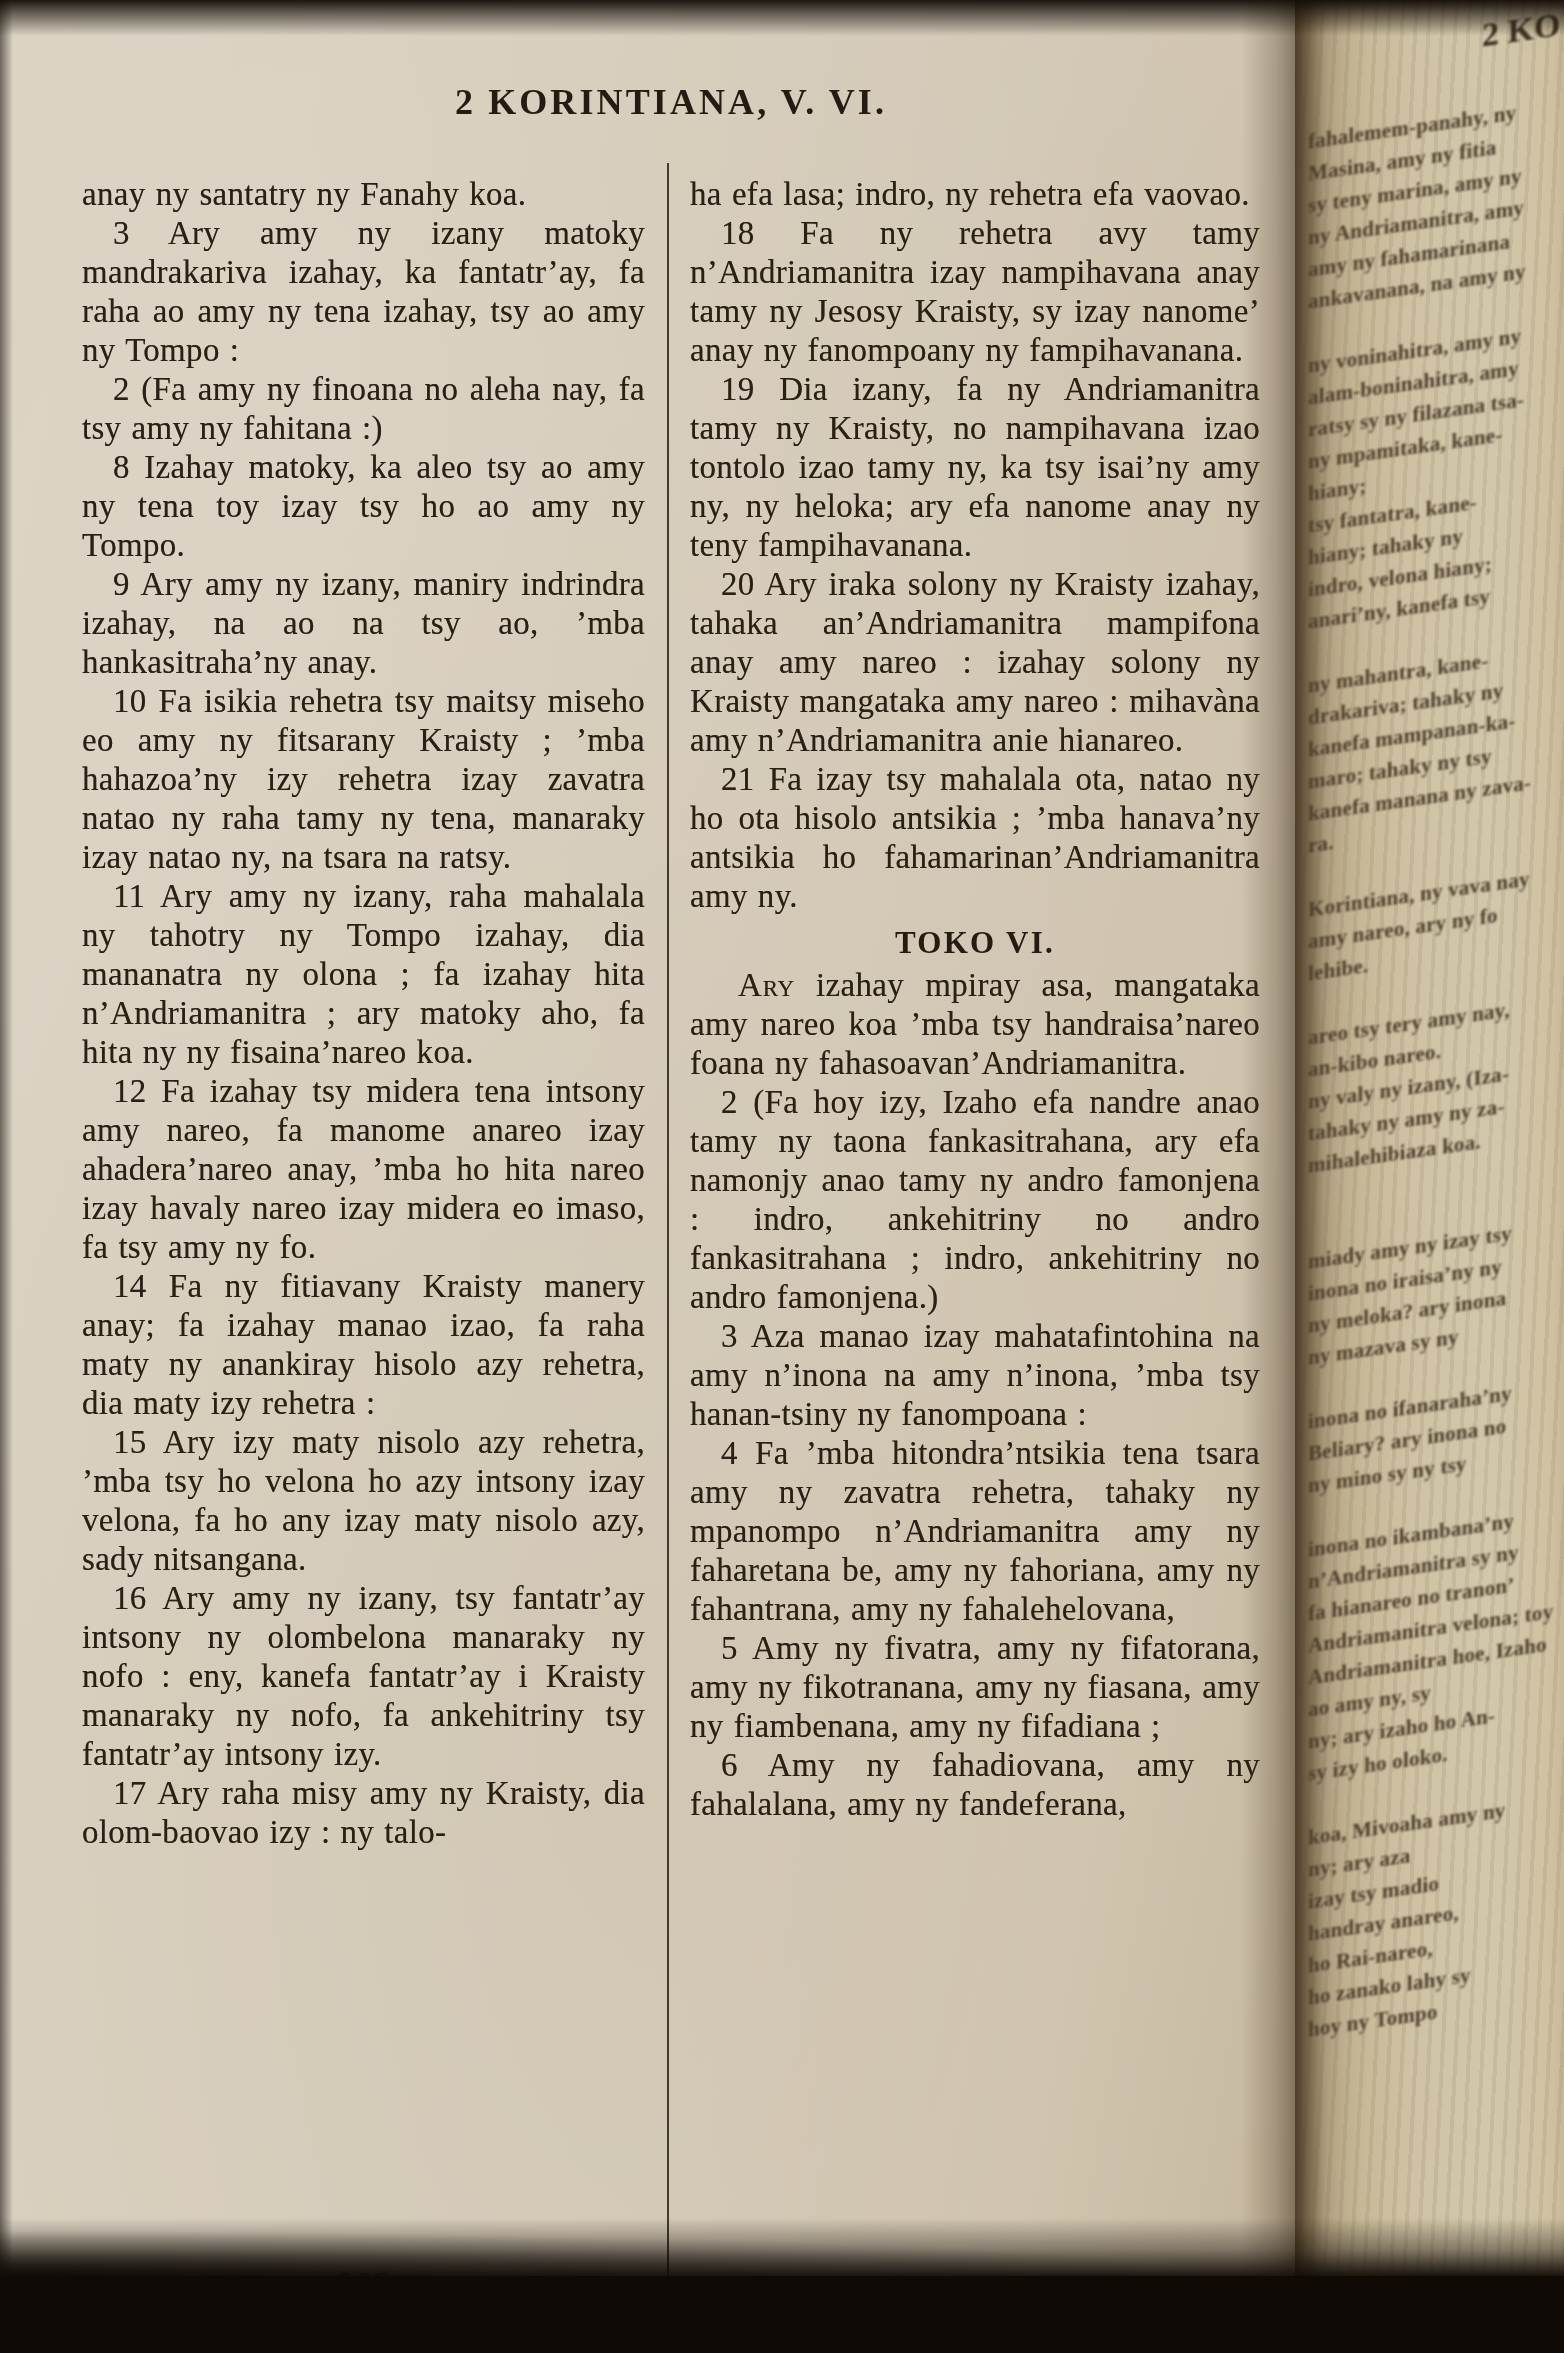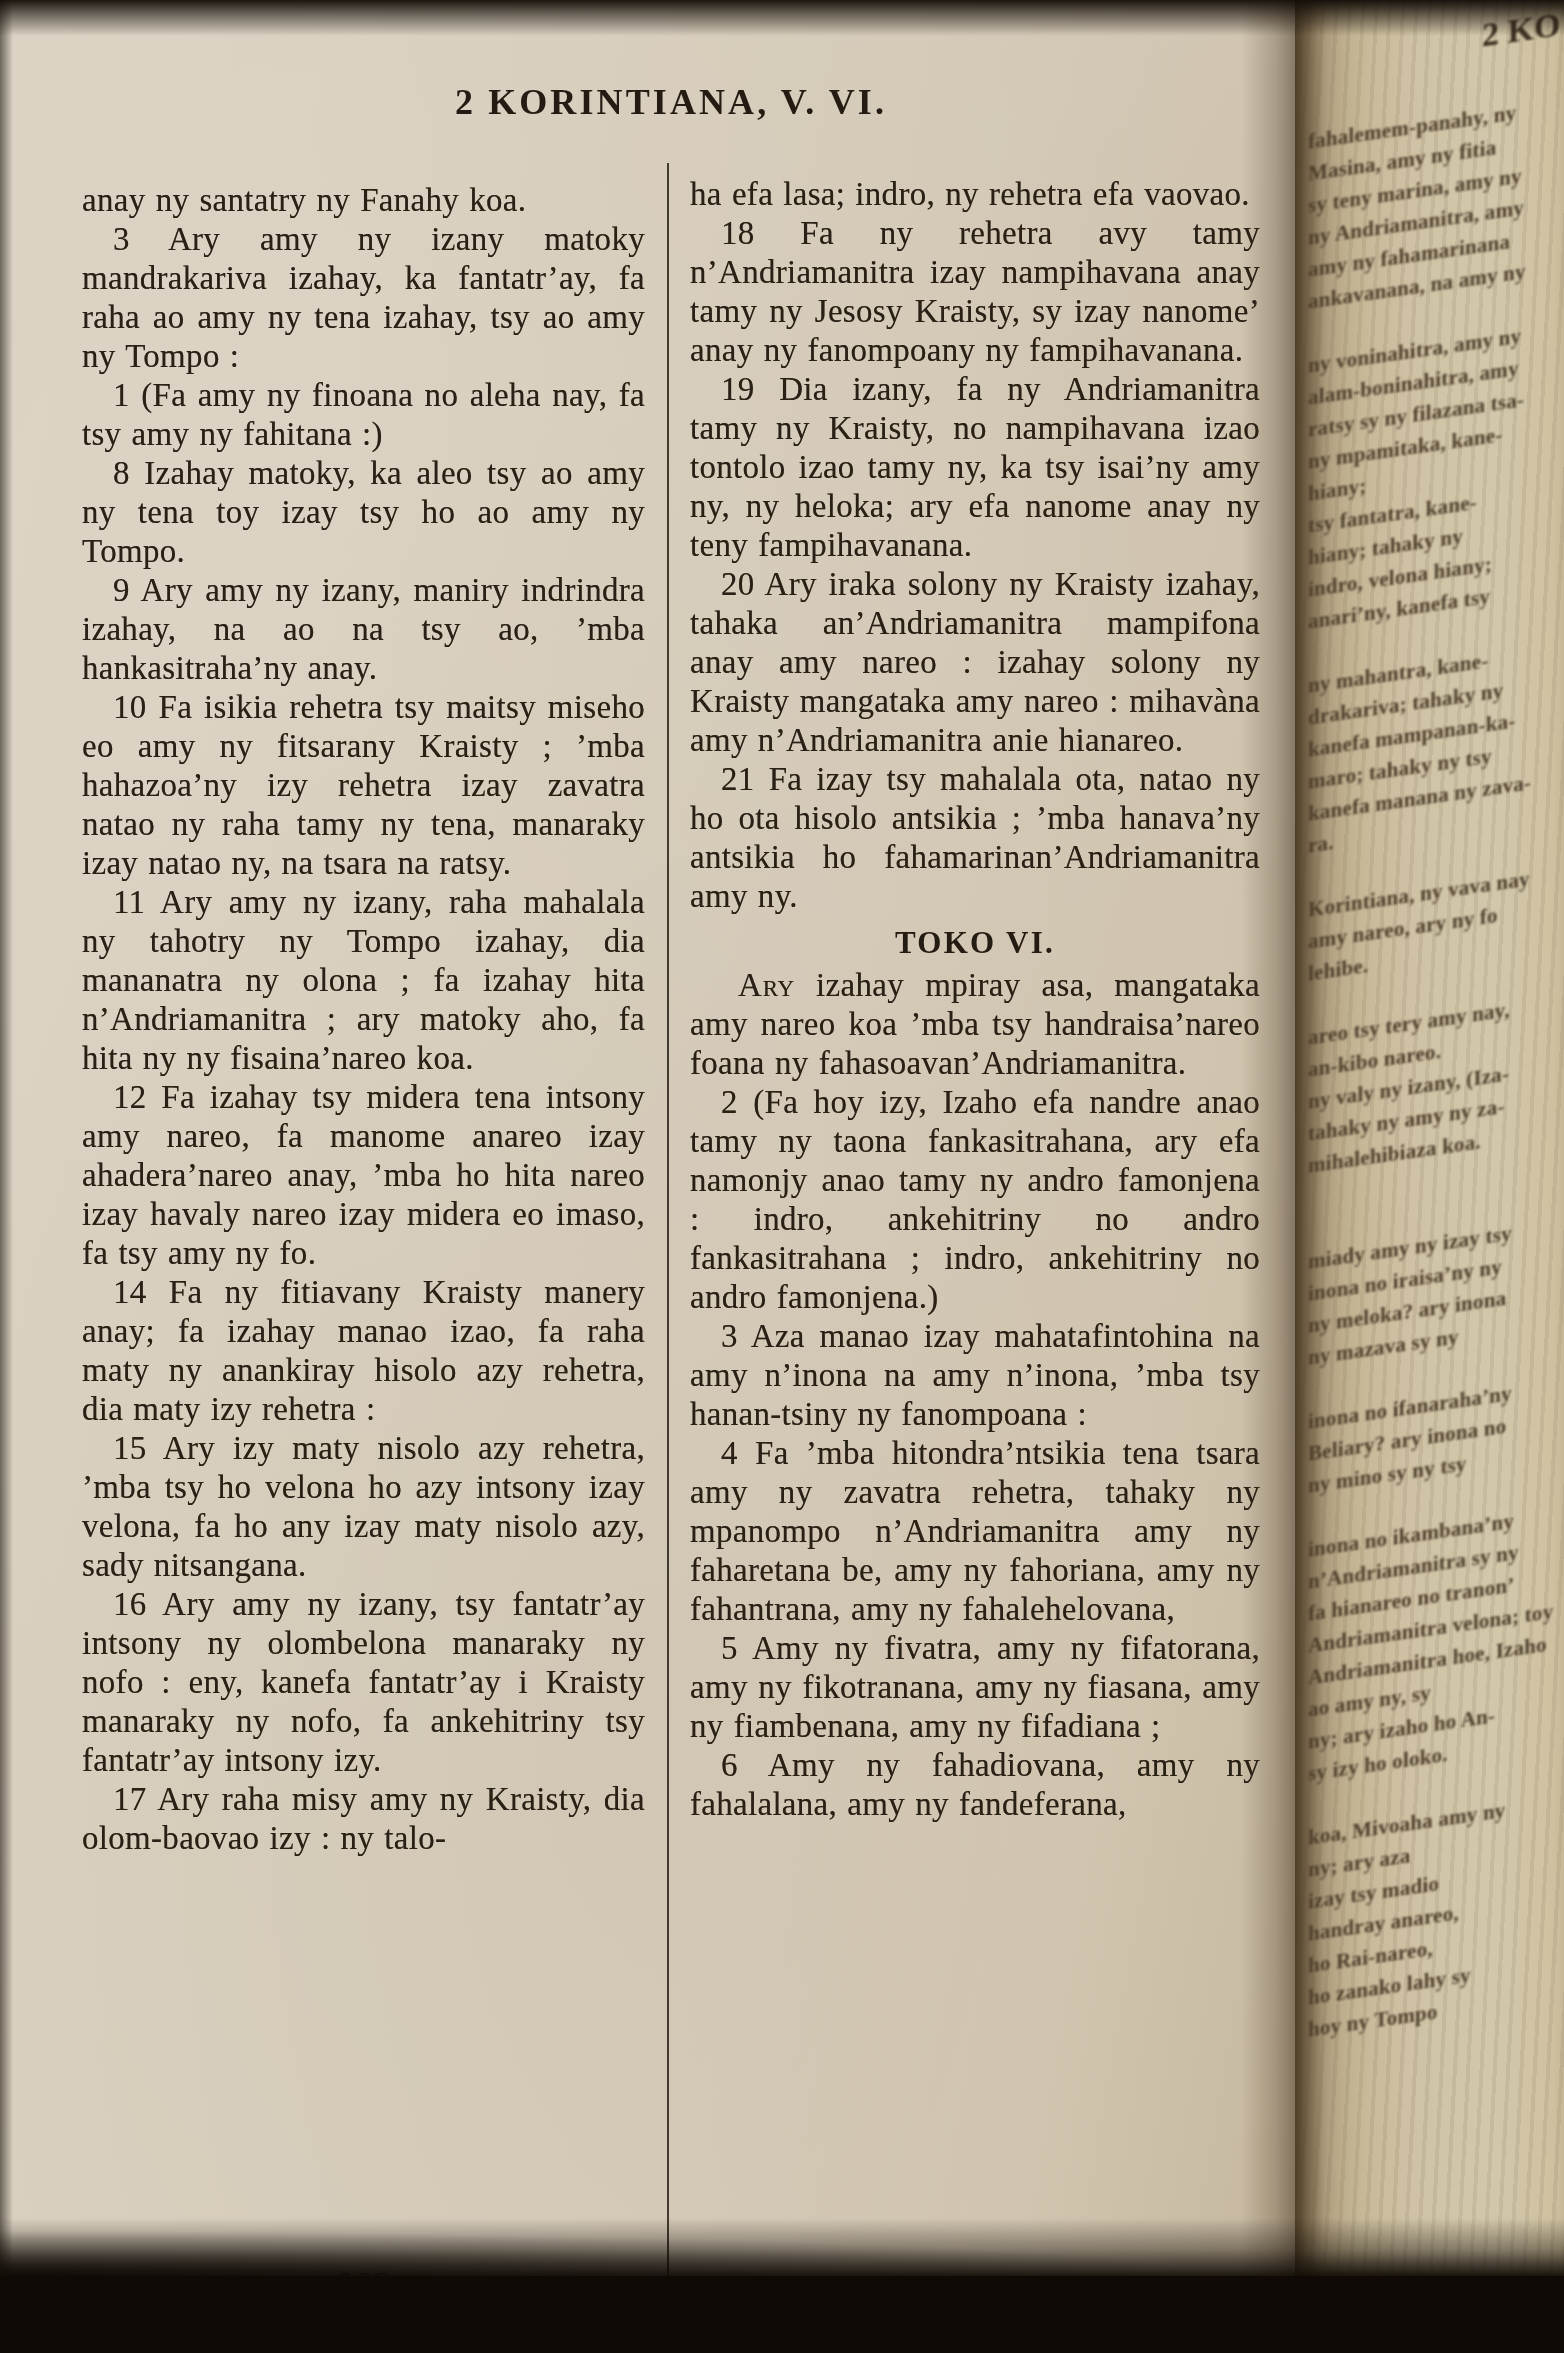--- a/index.html
+++ b/index.html
@@ -18,21 +18,21 @@
       radial-gradient(ellipse at 18% 28%, rgba(255,255,255,0.06), transparent 55%),
       radial-gradient(ellipse at 40% 75%, rgba(124,99,64,0.07), transparent 55%),
       radial-gradient(ellipse at 70% 15%, rgba(124,99,64,0.06), transparent 50%);
   }
   .running-header{
     position:absolute;left:82px;top:81px;width:1178px;
     text-align:center;font-size:36px;font-weight:700;letter-spacing:3.1px;
     color:#241c12;
   }
   .col{position:absolute;top:175px;color:#2a2116;}
-  .col-left{left:82px;width:563px;margin-top:6px;}
+  .col-left{left:82px;width:563px;}
   .col-right{left:690px;width:570px;}
   .verse{
     margin:0;text-align:justify;font-size:33px;line-height:39px;
     text-indent:31px;letter-spacing:0.3px;word-spacing:1.6px;
     text-shadow:0 0 0.5px rgba(42,33,22,0.55);
   }
   .verse.noindent{text-indent:0;}
   .lead-caps{font-variant:small-caps;letter-spacing:0.8px;margin-left:48px;}
   .chapter-heading{
     margin:9.4px 0 4.7px;text-align:center;font-size:31px;font-weight:700;
@@ -96,21 +96,21 @@
 <div class="photo">
 
   <div class="page-base"></div>
   <div class="paper-mottle"></div>
 
   <div class="running-header">2 KORINTIANA, V. VI.</div>
 
   <div class="col col-left">
       <p class="verse noindent">anay ny santatry ny Fanahy koa.</p>
       <p class="verse">3 Ary amy ny izany matoky mandrakariva izahay, ka fantatr’ay, fa raha ao amy ny tena izahay, tsy ao amy ny Tompo :</p>
-      <p class="verse">1 (Fa amy ny finoana no aleha nay, fa tsy amy ny fahitana :)</p>
+      <p class="verse">2 (Fa amy ny finoana no aleha nay, fa tsy amy ny fahitana :)</p>
       <p class="verse">8 Izahay matoky, ka aleo tsy ao amy ny tena toy izay tsy ho ao amy ny Tompo.</p>
       <p class="verse">9 Ary amy ny izany, maniry indrindra izahay, na ao na tsy ao, ’mba hankasitraha’ny anay.</p>
       <p class="verse">10 Fa isikia rehetra tsy maitsy miseho eo amy ny fitsarany Kraisty ; ’mba hahazoa’ny izy rehetra izay zavatra natao ny raha tamy ny tena, manaraky izay natao ny, na tsara na ratsy.</p>
       <p class="verse">11 Ary amy ny izany, raha mahalala ny tahotry ny Tompo izahay, dia mananatra ny olona ; fa izahay hita n’Andriamanitra ; ary matoky aho, fa hita ny ny fisaina’nareo koa.</p>
       <p class="verse">12 Fa izahay tsy midera tena intsony amy nareo, fa manome anareo izay ahadera’nareo anay, ’mba ho hita nareo izay havaly nareo izay midera eo imaso, fa tsy amy ny fo.</p>
       <p class="verse">14 Fa ny fitiavany Kraisty manery anay; fa izahay manao izao, fa raha maty ny anankiray hisolo azy rehetra, dia maty izy rehetra :</p>
       <p class="verse">15 Ary izy maty nisolo azy rehetra, ’mba tsy ho velona ho azy intsony izay velona, fa ho any izay maty nisolo azy, sady nitsangana.</p>
       <p class="verse">16 Ary amy ny izany, tsy fantatr’ay intsony ny olombelona manaraky ny nofo : eny, kanefa fantatr’ay i Kraisty manaraky ny nofo, fa ankehitriny tsy fantatr’ay intsony izy.</p>
       <p class="verse">17 Ary raha misy amy ny Kraisty, dia olom-baovao izy : ny talo-</p>
     </div>

